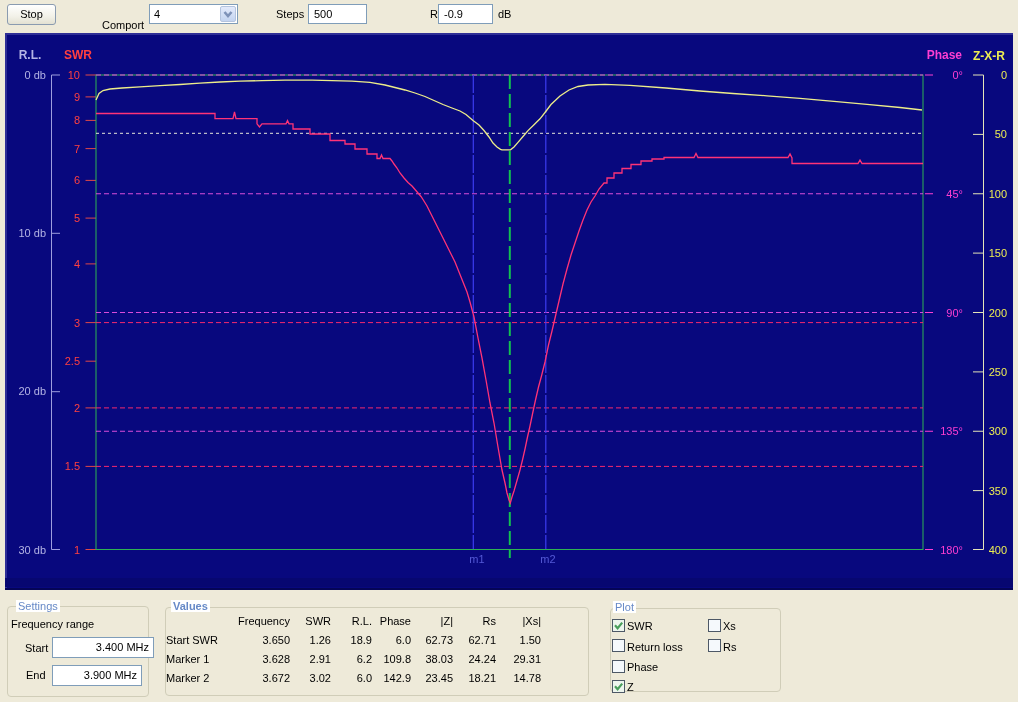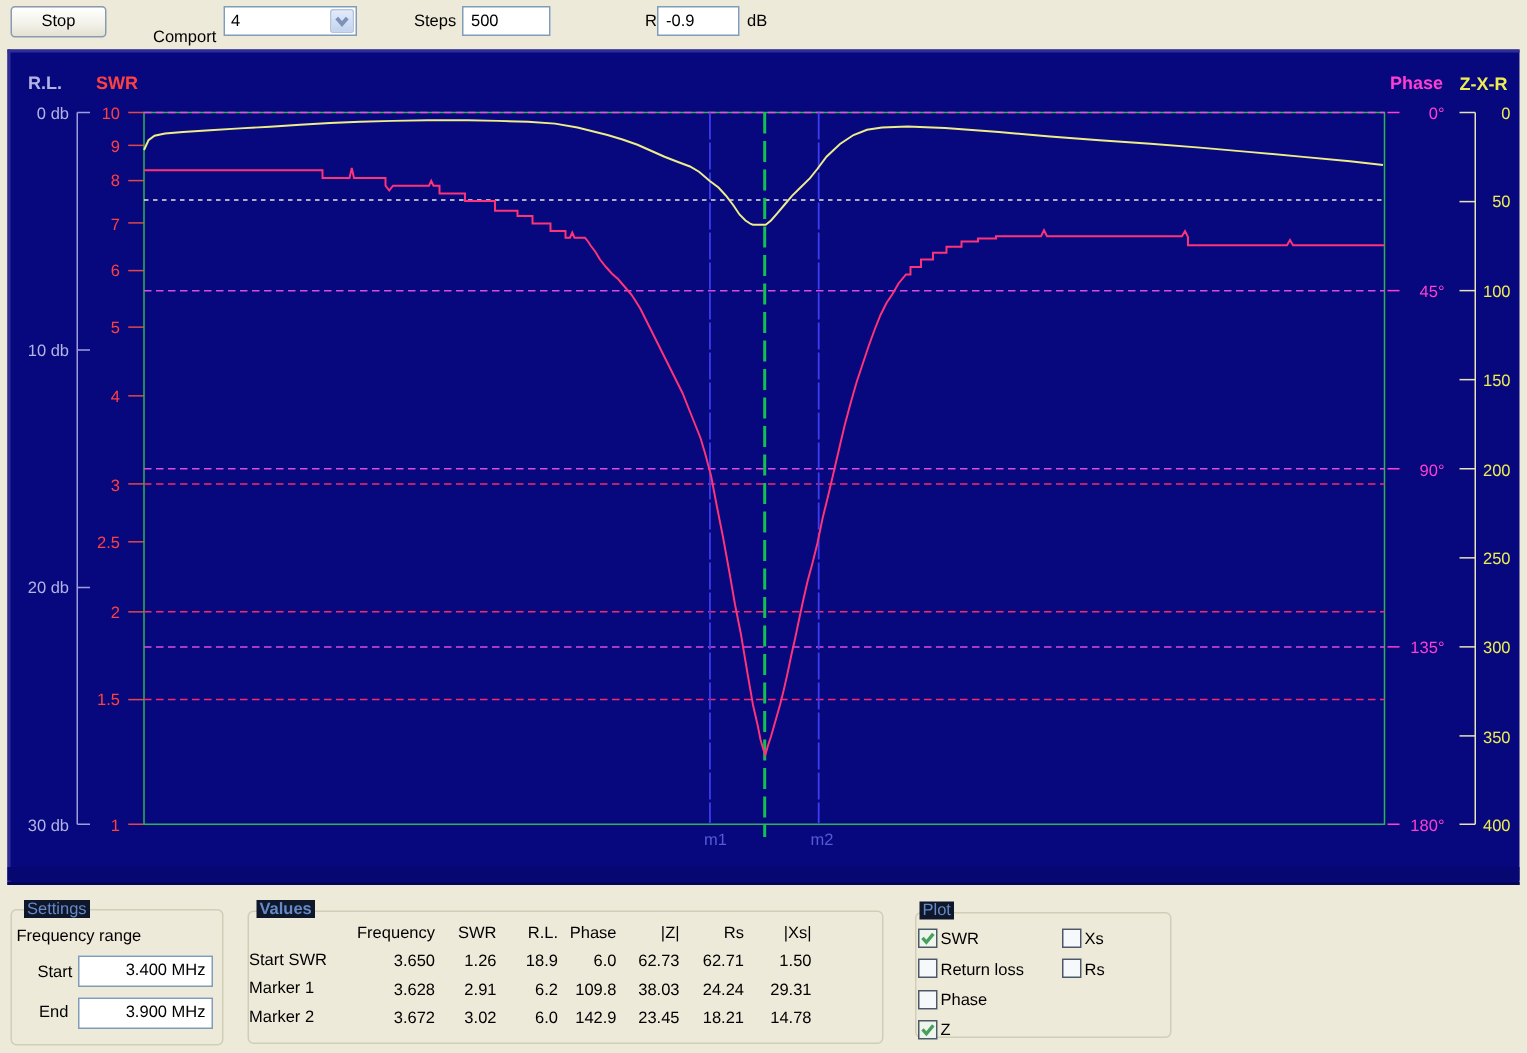--- a/index.html
+++ b/index.html
@@ -2,27 +2,27 @@
 <html><head>
 <meta charset="utf-8">
 <style>
 * { margin:0; padding:0; box-sizing:border-box; }
 html,body { width:1018px; height:702px; overflow:hidden; }
 body { background:#eeead9; font-family:"Liberation Sans", sans-serif; font-size:11px; color:#000; position:relative; }
 .abs { position:absolute; }
 .lbl { position:absolute; white-space:nowrap; }
 .inp { position:absolute; background:#fff; border:1px solid #7f9db9; font-family:"Liberation Sans", sans-serif; font-size:11px; }
 .grp { position:absolute; border:1px solid #d0cdb8; border-radius:4px; }
-.gcap { position:absolute; color:#6689c7; background:#0f172a; padding:0 2px; }
+.gcap { position:absolute; color:#6689c7; background:#ffffff; padding:0 2px; }
 .cb { position:absolute; width:13px; height:13px; background:#f5f9fc; border:1px solid #4d5866; }
 </style>
 </head>
 <body>
 
-<div class="abs" style="left:7px; top:4px; width:64px; height:21px; background:linear-gradient(#ffffff,#f2f1e8 60%,#e3e1d2); border:1px solid #8a9bb0; border-radius:3px; text-align:center; line-height:19px;">Stop</div>
+<div class="abs" style="left:7px; top:4px; width:49px; height:21px; background:linear-gradient(#ffffff,#f2f1e8 60%,#e3e1d2); border:1px solid #8a9bb0; border-radius:3px; text-align:center; line-height:19px;">Stop</div>
 <div class="lbl" style="left:102px; top:19px;">Comport</div>
 <div class="inp" style="left:149px; top:4px; width:89px; height:20px;">
   <span style="position:absolute; left:4px; top:3px;">4</span>
   <div style="position:absolute; right:1px; top:1px; width:16px; height:16px; background:linear-gradient(#e3eafb,#c3d4f0); border:1px solid #b4c4de; border-radius:2px;">
     <svg width="14" height="14" viewBox="0 0 14 14">
         <path d="M3.5 5 L7 9 L10.5 5" fill="none" stroke="#7e92b8" stroke-width="2.6"></path>
       </svg>
   </div>
 </div>
 <div class="lbl" style="left:276px; top:8px;">Steps</div>
@@ -169,21 +169,21 @@
     559,301 563,284 567,269 571,255 575,243 579,231 583,220 587,210 591,202 595,196
     599,189 604,183 607,183 607,178 614,178 614,173 622,173 622,168.5 631,168.5 631,164.5
     641,164.5 641,161 652,161 652,159 664,159 664,157.5 694,157.5 696,153.5 698,157.5
     788,157.5 790,154 792,158 792,163.5 858,163.5 860,160 862,163.5 923,163.5"></polyline>
 </svg>
 
 <div class="grp" style="left:7px; top:606px; width:142px; height:91px;"></div>
 <div class="gcap" style="left:16px; top:600px;">Settings</div>
 <div class="lbl" style="left:11px; top:618px;text-align:right;">Frequency range</div>
 <div class="lbl" style="left:25px; top:642px;">Start</div>
-<div class="inp" style="left:52px; top:637px; width:90px; height:21px;">
+<div class="inp" style="left:52px; top:637px; width:102px; height:21px;">
     <span style="position:absolute; right:4px; top:3px;">3.400 MHz</span>
   </div>
 <div class="lbl" style="left:26px; top:669px;">End</div>
 <div class="inp" style="left:52px; top:665px; width:90px; height:21px;">
     <span style="position:absolute; right:4px; top:3px;margin-left:12px;">3.900 MHz</span>
   </div>
 
 <div class="grp" style="left:165px; top:607px; width:424px; height:89px;"></div>
 <div class="gcap" style="left:171px; top:600px;font-weight:bold;">Values</div>
 <div class="lbl" style="left:166px; top:634px;">Start SWR</div>

